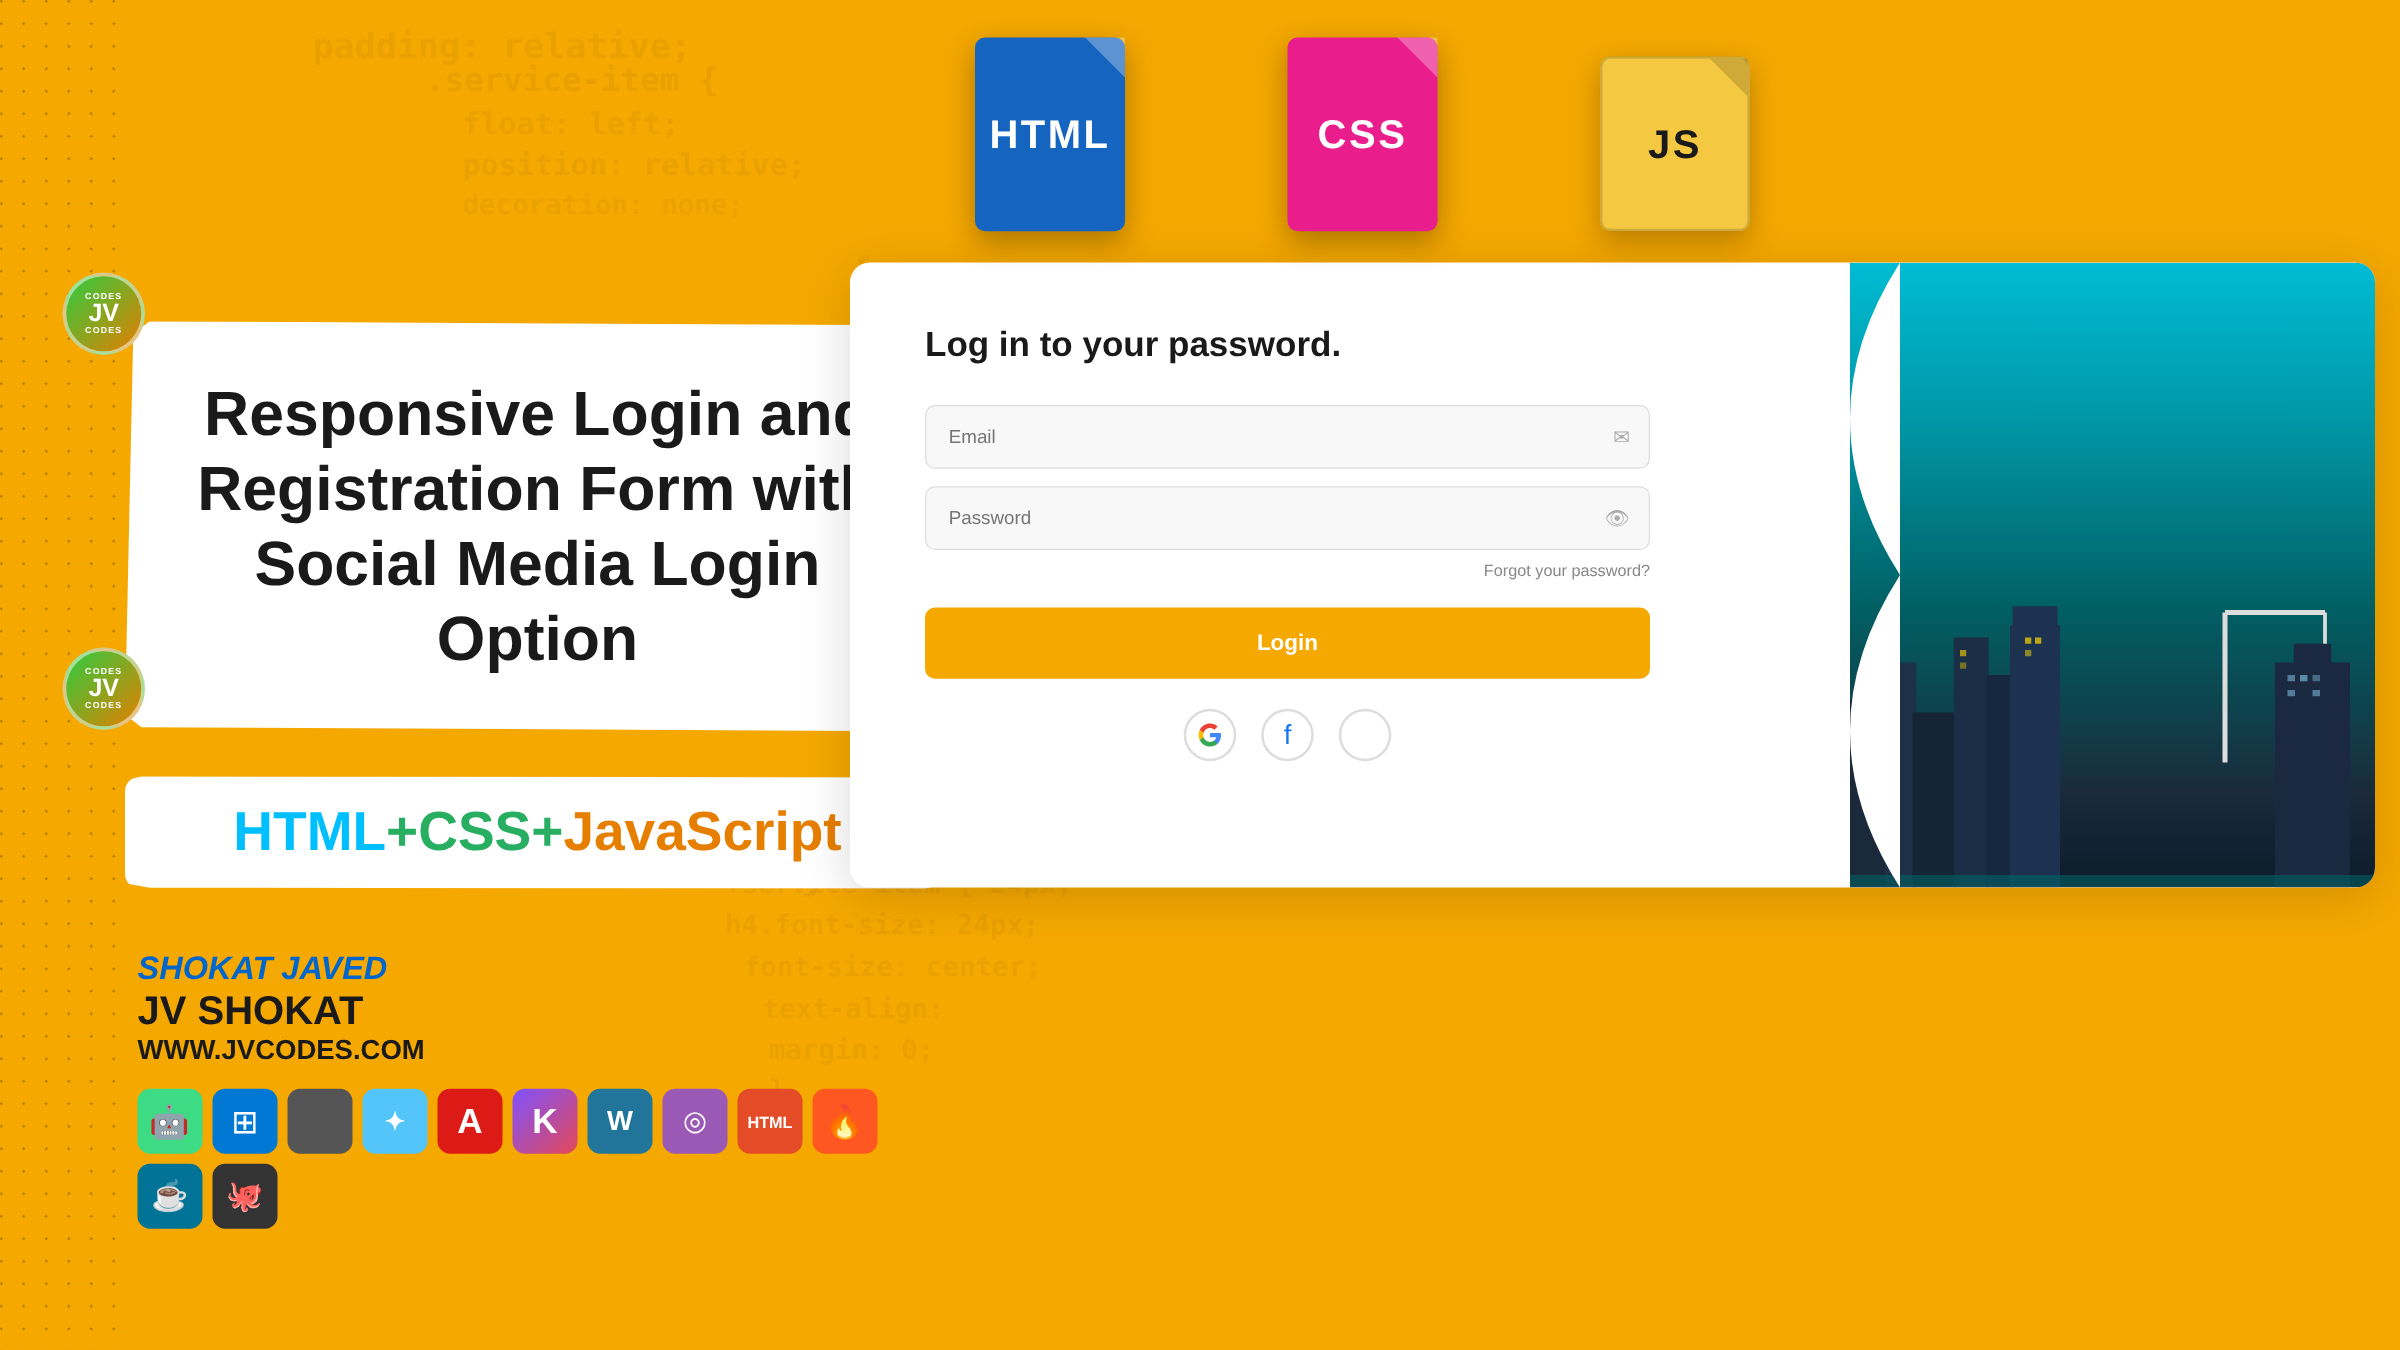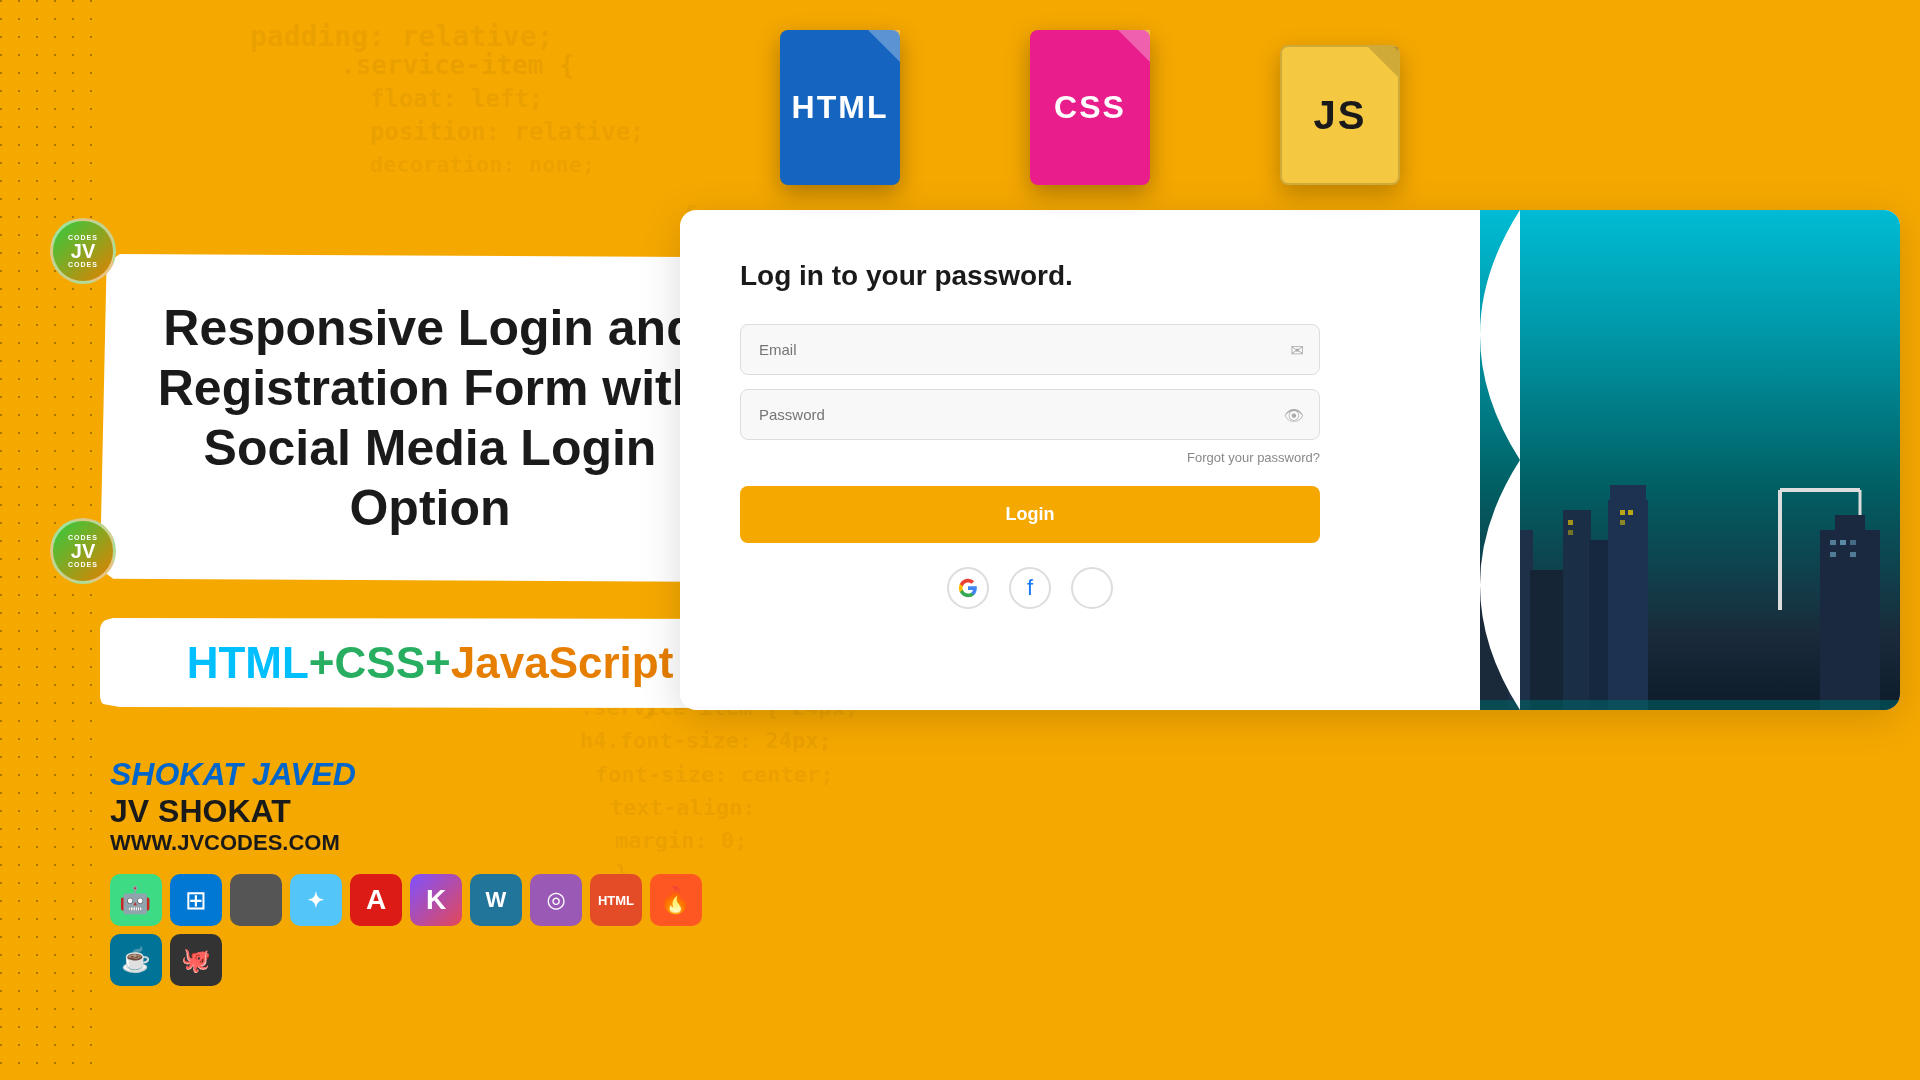--- a/index.html
+++ b/index.html
@@ -103,21 +103,21 @@
     </div>
 
     <div style="background:white;border-radius:12px;padding:20px 36px;margin-bottom:48px;
       clip-path: polygon(0% 4%, 2% 0%, 98% 1%, 100% 4%, 99% 96%, 97% 100%, 3% 99%, 0% 95%);">
       <div style="font-size:44px;font-weight:900;text-align:center;font-family:Liberation Sans, sans-serif;">
         <span style="color:#00BFFF;">HTML</span><span style="color:#27ae60;">+</span><span style="color:#27ae60;">CSS</span><span style="color:#27ae60;">+</span><span style="color:#e67e00;">JavaScript</span>
       </div>
     </div>
 
     <div style="margin-left:10px;">
-      <div style="font-size:32px;color:#0066cc;font-style:italic;font-weight:900;font-family:Arial,sans-serif;">SHOKAT JAVED</div>
+      <div style="font-size:26px;color:#0066cc;font-style:italic;font-weight:900;font-family:Arial,sans-serif;">SHOKAT JAVED</div>
       <div style="font-size:32px;color:#1a1a1a;font-weight:900;font-family:'Arial Black',Arial,sans-serif;">JV SHOKAT</div>
       <div style="font-size:22px;color:#1a1a1a;font-weight:700;margin-bottom:18px;font-family:Arial,sans-serif;">WWW.JVCODES.COM</div>
 
       <div style="display:flex;gap:8px;flex-wrap:wrap;">
         <div style="width:52px;height:52px;border-radius:10px;background:#3DDC84;display:flex;align-items:center;justify-content:center;font-size:26px;">🤖</div>
         <div style="width:52px;height:52px;border-radius:10px;background:#0078D4;display:flex;align-items:center;justify-content:center;font-size:26px;color:white;">⊞</div>
         <div style="width:52px;height:52px;border-radius:10px;background:#555;display:flex;align-items:center;justify-content:center;font-size:30px;color:white;"></div>
         <div style="width:52px;height:52px;border-radius:10px;background:#54C5F8;display:flex;align-items:center;justify-content:center;font-size:20px;font-weight:900;color:white;">✦</div>
         <div style="width:52px;height:52px;border-radius:10px;background:#DD1B16;display:flex;align-items:center;justify-content:center;font-size:28px;color:white;font-weight:900;">A</div>
         <div style="width:52px;height:52px;border-radius:10px;background:linear-gradient(135deg,#7F52FF,#E44857);display:flex;align-items:center;justify-content:center;font-size:28px;color:white;font-weight:900;">K</div>
@@ -146,21 +146,21 @@
     <div style="display:flex;flex-direction:column;align-items:center;">
       <div style="width:120px;height:155px;background:#E91E8C;border-radius:8px;position:relative;display:flex;align-items:center;justify-content:center;box-shadow:0 8px 24px rgba(0,0,0,0.3);">
         <div style="position:absolute;top:0;right:0;width:0;height:0;border-left:32px solid transparent;border-top:32px solid rgba(255,255,255,0.3);"></div>
         <span style="font-size:32px;font-weight:900;color:white;letter-spacing:2px;">CSS</span>
       </div>
     </div>
 
     <div style="display:flex;flex-direction:column;align-items:center;">
       <div style="width:120px;height:140px;background:#F5C842;border-radius:8px;position:relative;display:flex;align-items:center;justify-content:center;box-shadow:0 8px 24px rgba(0,0,0,0.25);border:2px solid rgba(0,0,0,0.15);">
         <div style="position:absolute;top:0;right:0;width:0;height:0;border-left:30px solid transparent;border-top:30px solid rgba(0,0,0,0.15);"></div>
-        <span style="font-size:40px;font-weight:900;color:#1a1a1a;letter-spacing:2px;">JS</span>
+        <span style="font-size:32px;font-weight:900;color:#1a1a1a;letter-spacing:2px;">JS</span>
       </div>
     </div>
   </div>
 
   <div style="position:absolute;left:0;top:210px;width:1220px;height:500px;background:white;border-radius:16px;box-shadow:0 8px 40px rgba(0,0,0,0.15);overflow:hidden;z-index:5;">
 
     <div style="padding:50px 60px;width:700px;">
       <h2 style="font-size:28px;font-weight:700;color:#1a1a1a;margin-bottom:32px;font-family:Arial,sans-serif;">Log in to your password.</h2>
 
       

